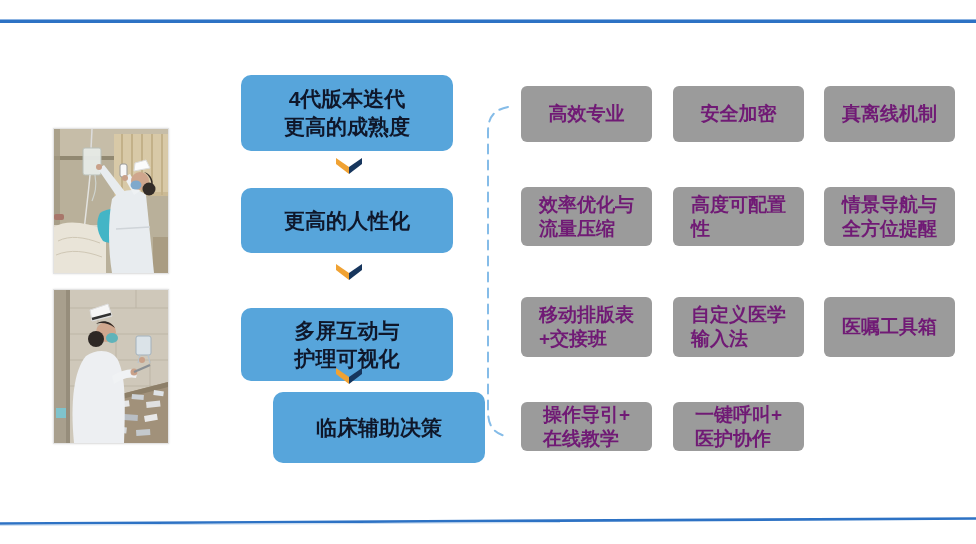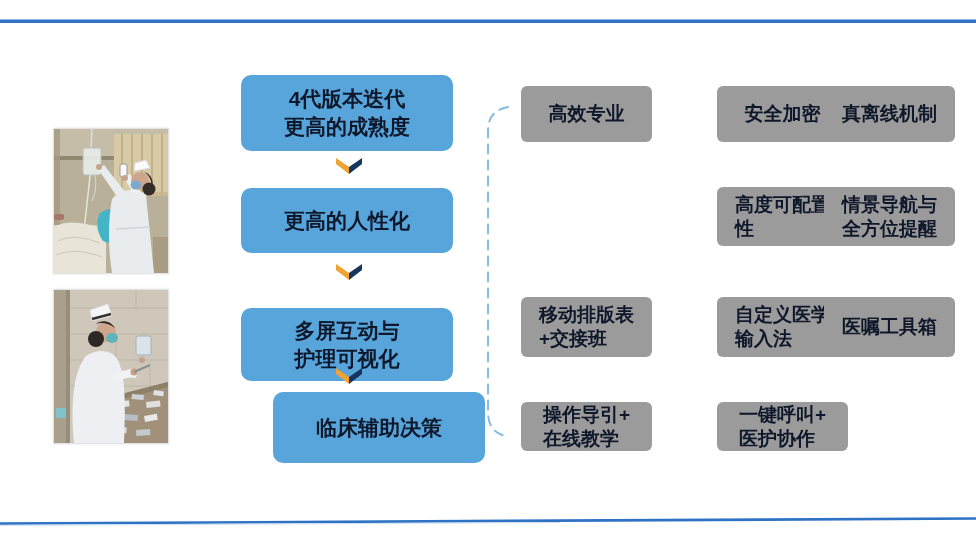--- a/index.html
+++ b/index.html
@@ -81,34 +81,34 @@
     left: 480px; top: 100px;
     width: 36px; height: 345px;
   }
 
   
   .feat {
     position: absolute;
     width: 131px;
     background: #9b9b9b;
     border-radius: 6px;
-    color: #0f172a;
+    color: #701a75;
     font-weight: bold;
     font-size: 19px;
     line-height: 1.26;
     display: flex;
     align-items: center;
     justify-content: center;
   }
   .feat span {
     white-space: pre-line;
     text-align: left;
   }
   .col1 { left: 521px; }
-  .col2 { left: 673px; margin-left: 44px; }
+  .col2 { left: 673px; }
   .col3 { left: 824px; }
   .row1 { top: 86px;  height: 56px; }
   .row2 { top: 187px; height: 59px; }
   .row3 { top: 297px; height: 60px; }
   .row4 { top: 402px; height: 49px; }
 </style>
 </head>
 <body>
 
 <div id="slide">
@@ -228,20 +228,24 @@
 
   <div class="feat row1 col1">
     <span>高效专业</span>
   </div>
   <div class="feat row1 col2">
     <span>安全加密</span>
   </div>
   <div class="feat row1 col3">
     <span>真离线机制</span>
   </div>
+  <div class="feat row2 col1">
+    <span>效率优化与
+流量压缩</span>
+  </div>
   <div class="feat row2 col2">
     <span>高度可配置
 性</span>
   </div>
   <div class="feat row2 col3">
     <span>情景导航与
 全方位提醒</span>
   </div>
   <div class="feat row3 col1">
     <span>移动排版表

